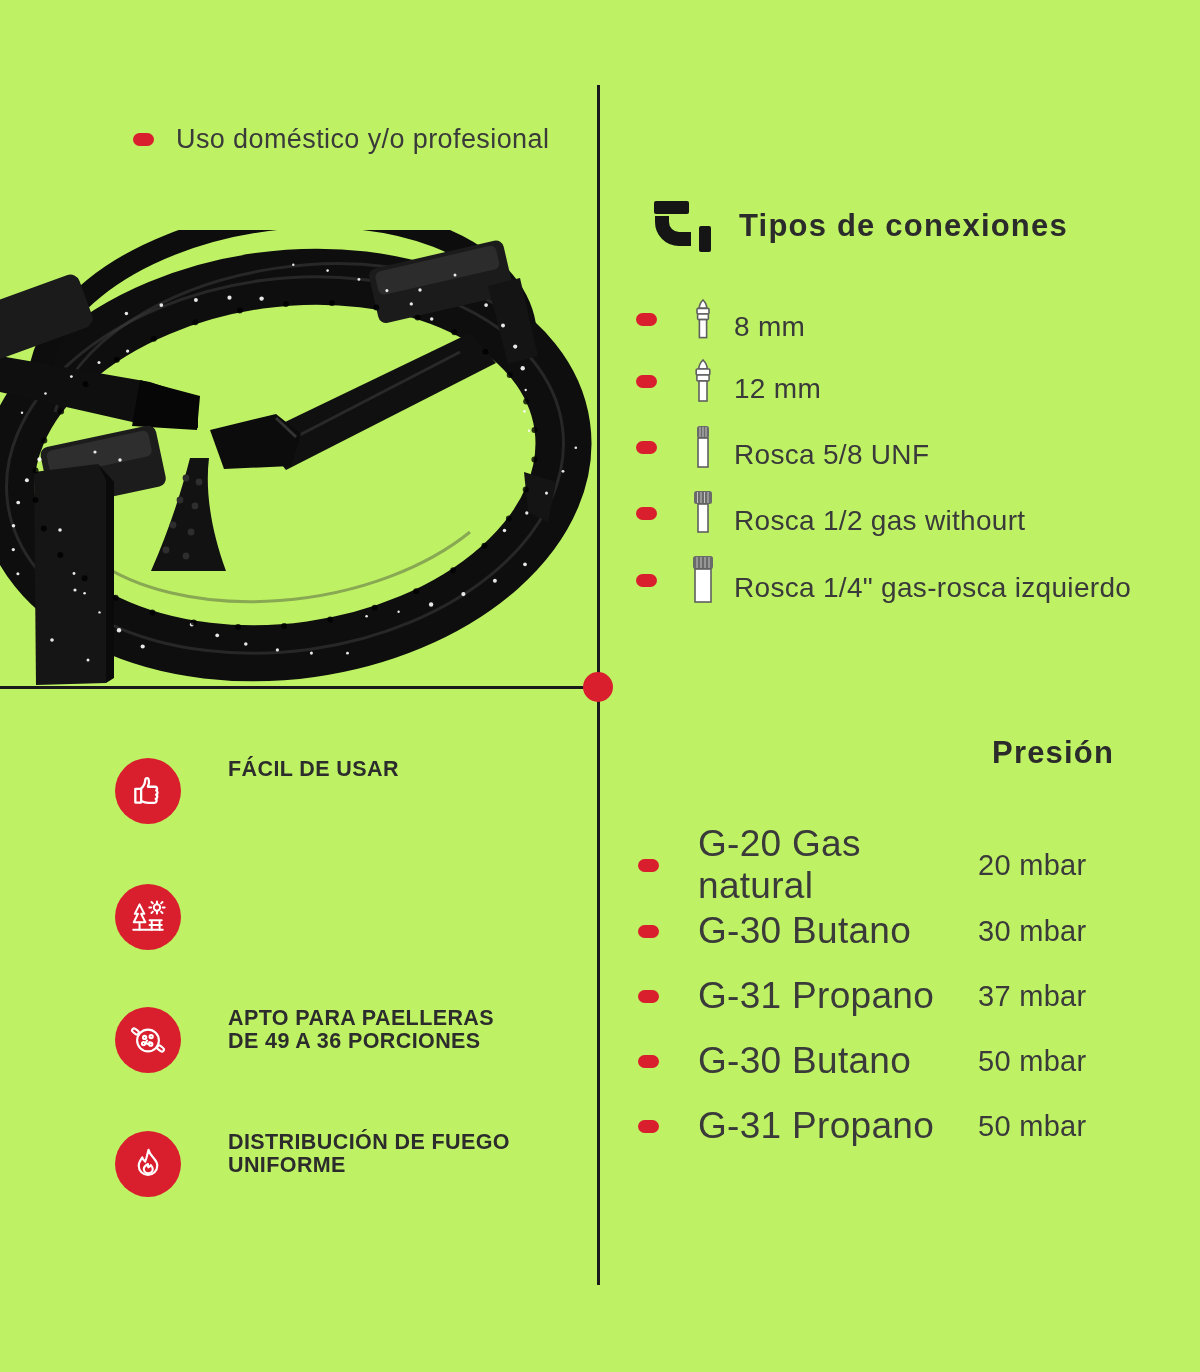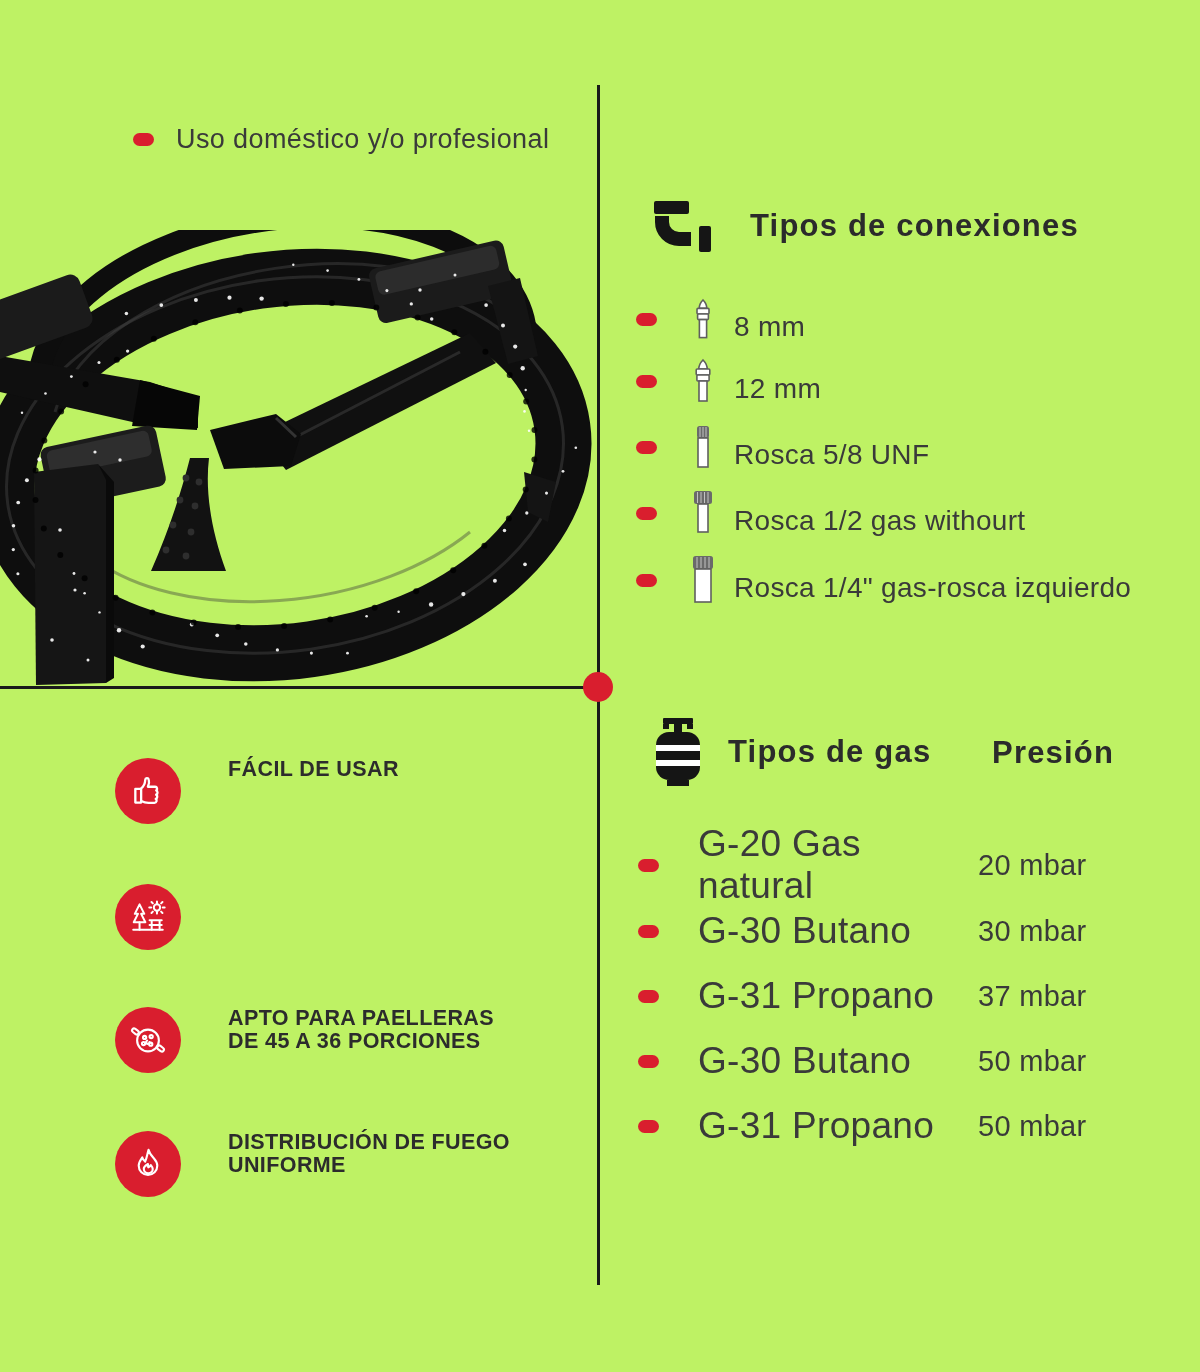--- a/index.html
+++ b/index.html
@@ -17,21 +17,21 @@
   .center-dot { left:583px; top:672px; width:30px; height:30px; border-radius:50%; background:var(--accent); }
 
   
   .bullet { width:21px; height:13px; border-radius:7px; background:var(--accent); flex:none; }
 
   
   .note-row { left:133px; top:118px; width:460px; height:42px; display:flex; align-items:center; gap:22px; }
   .note-text { font-size:27px; color:var(--text); letter-spacing:.4px; }
 
   
-  .conn-header { left:652px; top:196px; width:460px; height:60px; display:flex; align-items:center; gap:36px; }
+  .conn-header { left:652px; top:196px; width:460px; height:60px; display:flex; align-items:center; gap:25px; }
   .section-title { font-size:31px; font-weight:700; color:#2b2b2b; letter-spacing:1.2px; }
   .conn-row { left:636px; width:540px; height:48px; display:flex; align-items:center; }
   .conn-row .bullet { margin-right:31px; }
   .conn-icon { width:30px; height:48px; display:flex; align-items:center; justify-content:center; margin-right:16px; flex:none; }
   .conn-label { font-size:28px; color:var(--text); letter-spacing:.3px; white-space:nowrap;margin-top:16px; }
 
   
   .gas-header { left:650px; top:712px; width:470px; height:80px; display:flex; align-items:center; }
   .gas-header .cyl { width:56px; height:72px; margin-right:22px; flex:none; }
   .press-header { left:992px; top:735px; }
@@ -278,35 +278,20 @@
     <span class="conn-icon">
       <svg width="28" height="52" viewBox="0 0 28 52">
         <rect x="4" y="2" width="20" height="13" rx="2.5" fill="#6a6a6a"></rect>
         <path d="M8,3 v11 M12,3 v11 M16,3 v11 M20,3 v11" stroke="#ffffff" stroke-width="1" opacity=".6"></path>
         <rect x="6" y="15" width="16" height="33" fill="#ffffff" stroke="#5f5f5f" stroke-width="1.6"></rect>
       </svg>
     </span>
     <span class="conn-label">Rosca 1/4" gas-rosca izquierdo</span>
   </div>
 
-  <div class="abs gas-header">
-    <span class="cyl">
-      <svg width="56" height="72" viewBox="0 0 56 72">
-        <rect x="13" y="2" width="30" height="6" rx="1" fill="#151515"></rect>
-        <rect x="13" y="8" width="6" height="5" fill="#151515"></rect>
-        <rect x="37" y="8" width="6" height="5" fill="#151515"></rect>
-        <rect x="24" y="6" width="8" height="11" fill="#151515"></rect>
-        <rect x="6" y="16" width="44" height="48" rx="13" fill="#151515"></rect>
-        <rect x="6" y="29" width="44" height="6" fill="#ffffff"></rect>
-        <rect x="6" y="44" width="44" height="6" fill="#ffffff"></rect>
-        <rect x="17" y="64" width="22" height="6" fill="#151515"></rect>
-      </svg>
-    </span>
-    <span class="section-title">Tipos de gas</span>
-  </div>
   <div class="abs section-title press-header">Presión</div>
 
   <div class="abs gas-row" style="top:845px">
     <span class="bullet"></span>
     <span class="gas-type">G-20 Gas natural</span>
     <span class="gas-press">20 mbar</span>
   </div>
   <div class="abs gas-row" style="top:911px">
     <span class="bullet"></span>
     <span class="gas-type">G-30 Butano</span>
@@ -361,21 +346,21 @@
         <rect x="26.4" y="24.2" width="7" height="3.8" rx="1.9" transform="rotate(38 29.9 26.1)"></rect>
         <circle cx="14.8" cy="15.6" r="1.5"></circle>
           <circle cx="21" cy="14.8" r="1.5"></circle>
         <circle cx="13.8" cy="21.4" r="1.5"></circle>
           <circle cx="20.6" cy="22" r="1.5"></circle>
         <path d="M17.2,18.6 a1.6,1.6 0 1 0 2.2,1.4"></path>
       </svg>
     </span>
     <div class="feature-text">
       <div>APTO PARA PAELLERAS</div>
-      <div>DE 45 A 36 PORCIONES</div>
+      <div>DE 49 A 36 PORCIONES</div>
     </div>
   </div>
 
   <div class="abs feature-row" style="top:1131px">
     <span class="feature-badge">
       <svg width="38" height="38" viewBox="0 0 36 36" fill="none" stroke="#ffffff" stroke-width="2" stroke-linejoin="round" stroke-linecap="round">
         <path d="M18.5,4.5 c.8,3.6 2.9,5.7 5,8 c2.1,2.4 3.3,4.5 3.3,7.2 c0,4.9 -3.9,8.6 -8.8,8.6 c-4.9,0 -8.8,-3.7 -8.8,-8.6 c0,-3.4 1.8,-5.6 3.4,-7.9 c.5,1.7 1.2,2.9 2.7,3.9 c1.6,-3.3 1.9,-7 3.2,-11.2 z"></path>
         <path d="M14,22.5 c0,2.6 2,4.3 4.3,4.3 c2.3,0 4.2,-1.7 4.2,-4 c0,-1.5 -.8,-2.6 -1.8,-3.8 c-.6,1.1 -1.3,1.7 -2.4,2.2 c-.4,-1 -.5,-1.9 -.3,-3.2 c-1.9,1.2 -4,2.4 -4,4.5 z"></path>
       </svg>
     </span>

